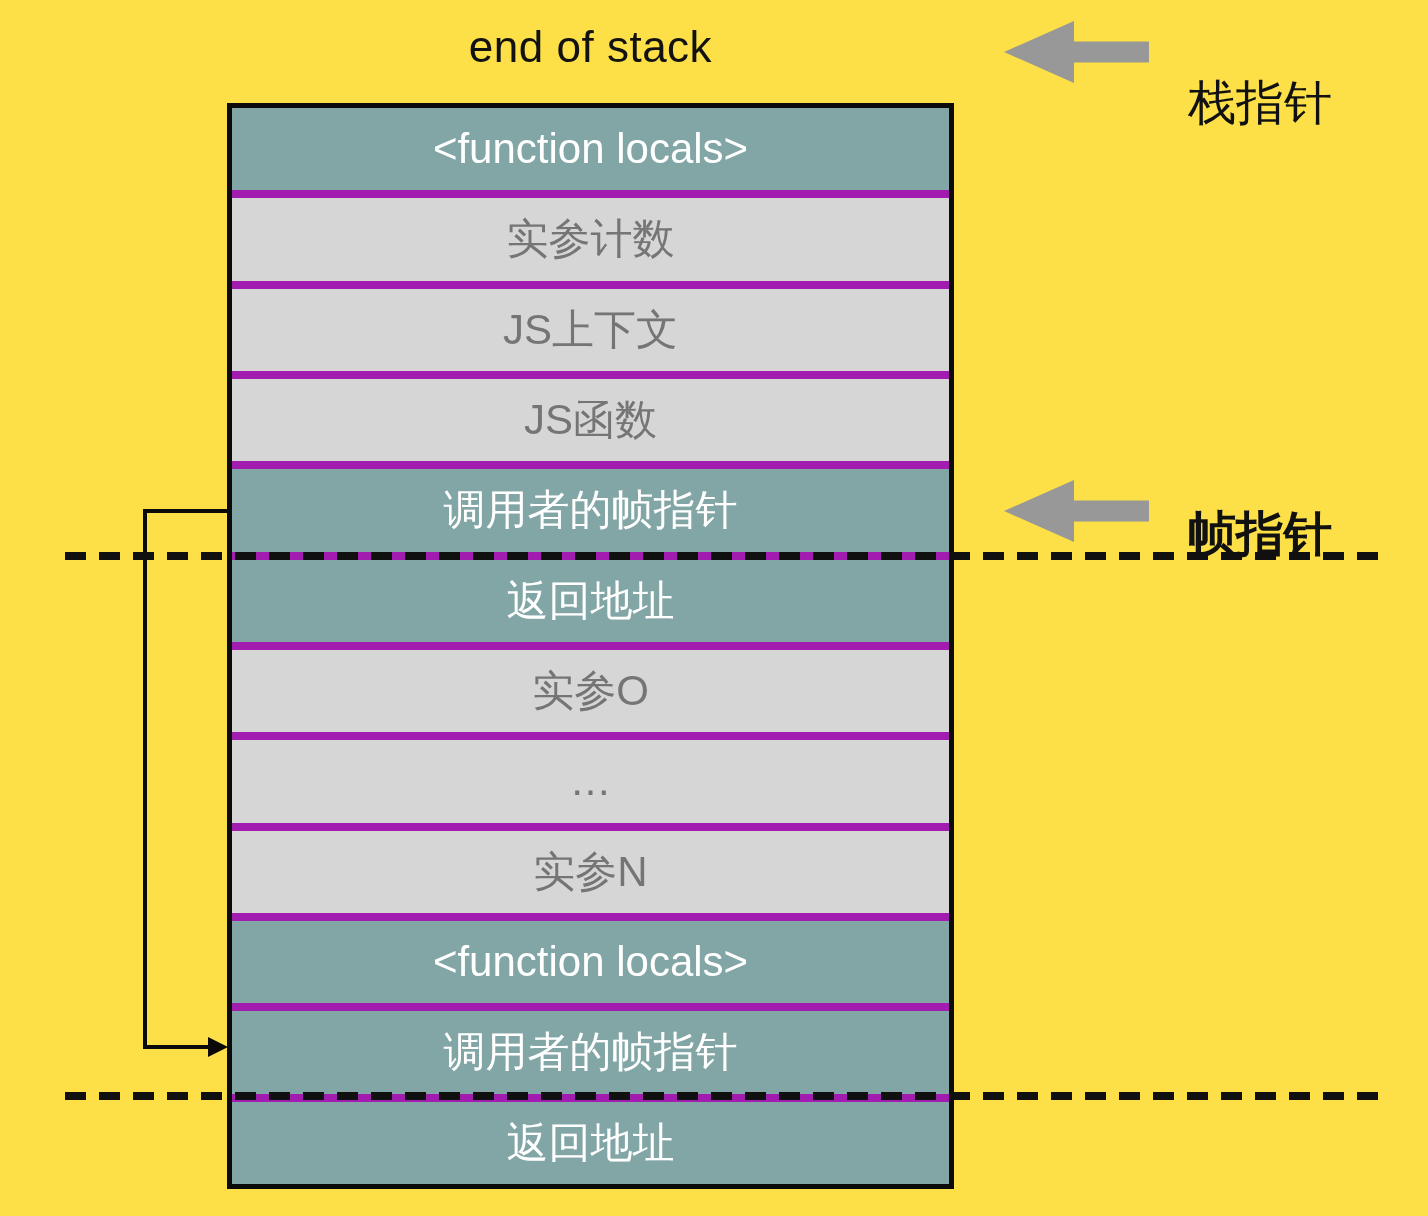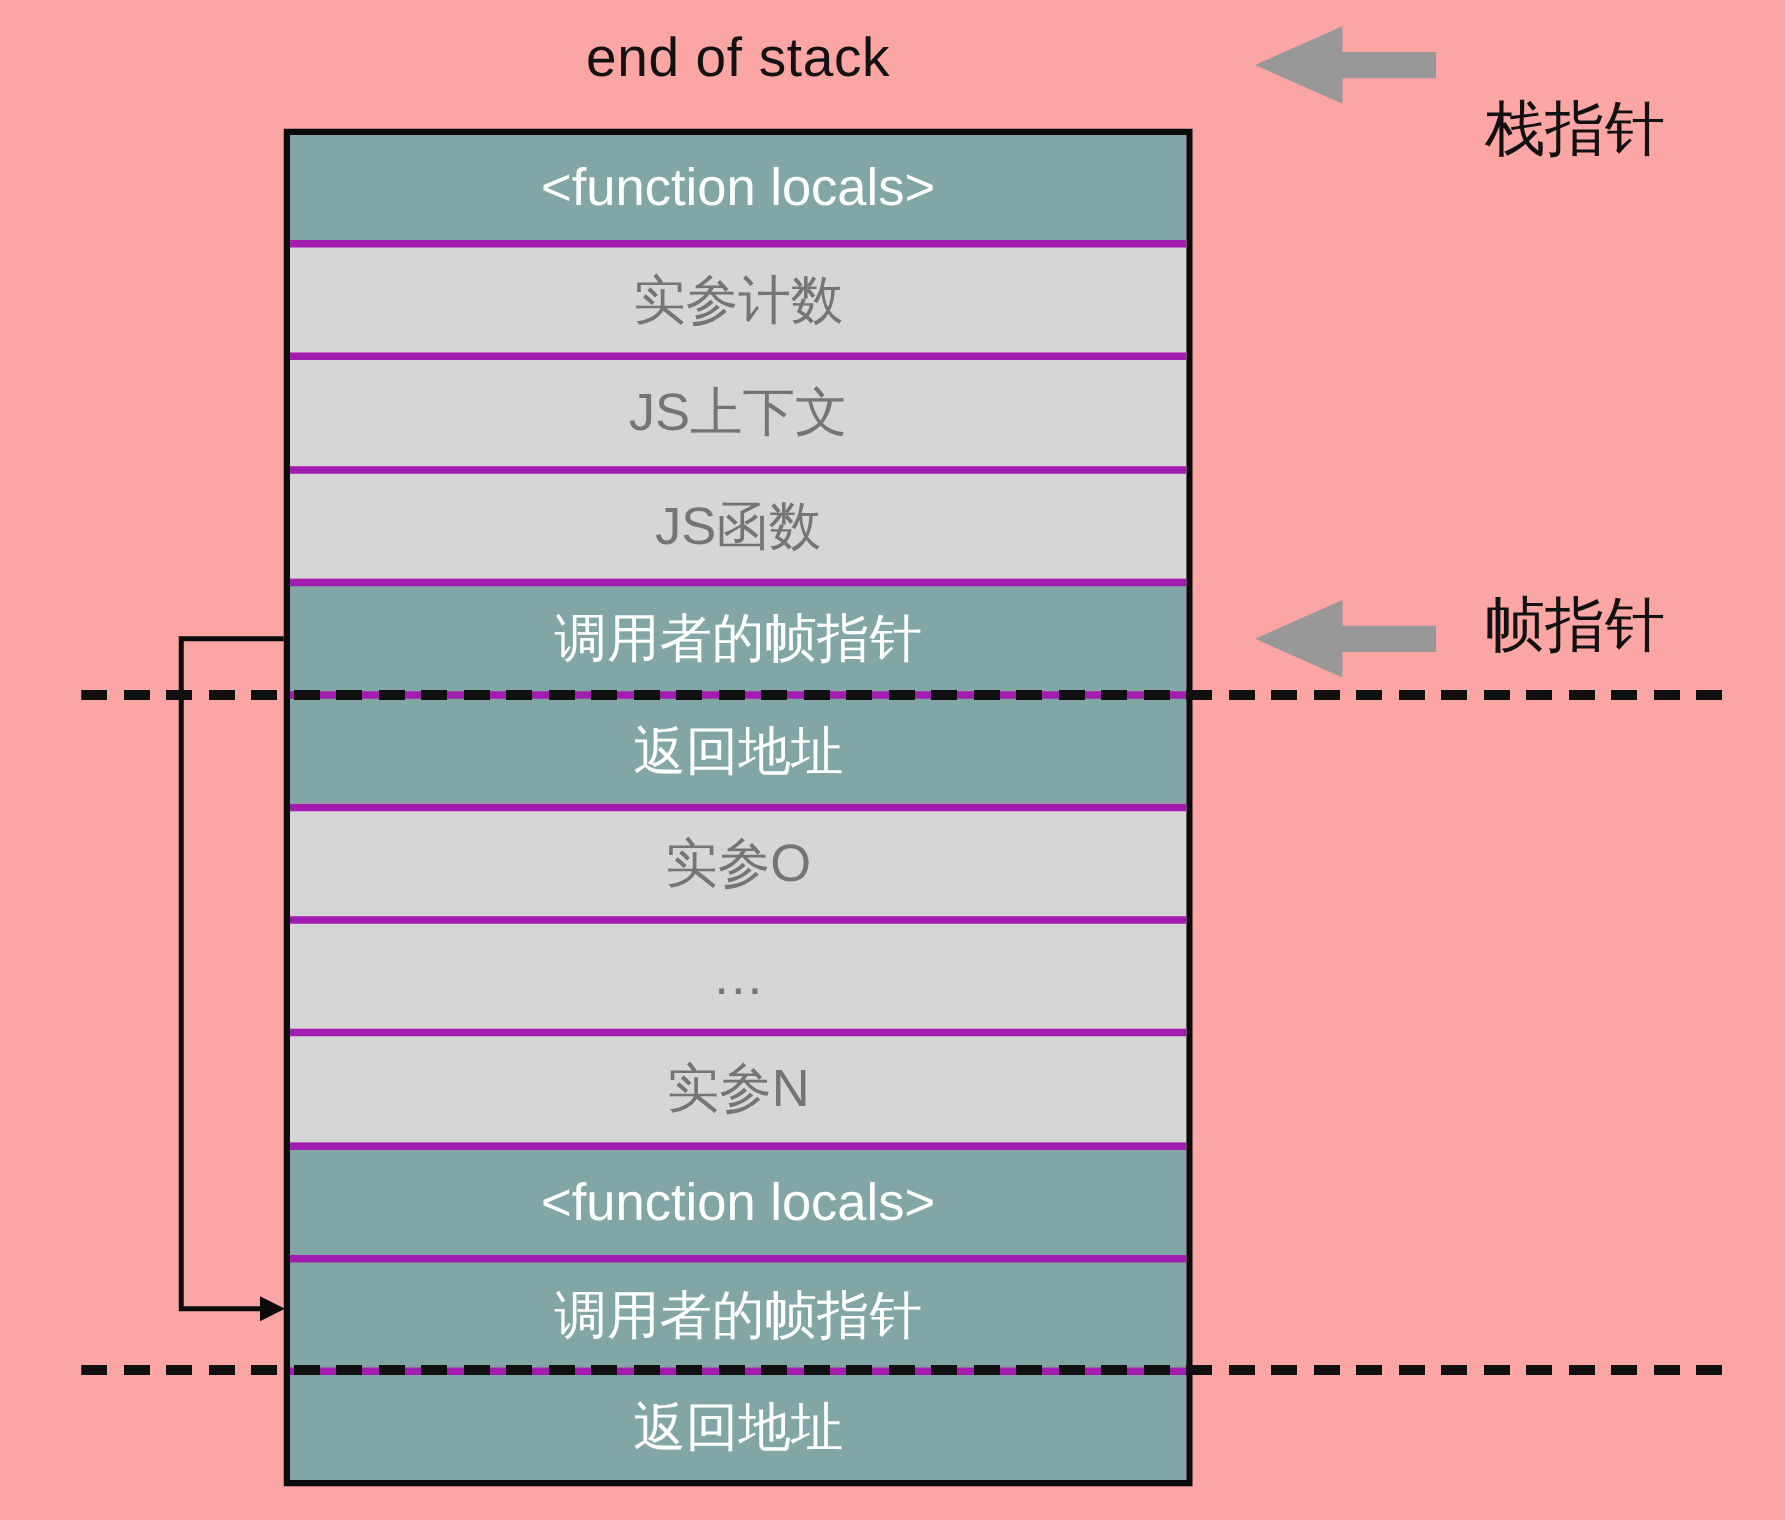--- a/index.html
+++ b/index.html
@@ -4,21 +4,21 @@
 <style>
   html, body { margin: 0; padding: 0; }
   body {
     font-family: "Liberation Sans", "DejaVu Sans", sans-serif;
     background: #f3f4f3;
   }
   .canvas {
     position: relative;
     width: 1428px;
     height: 1216px;
-    background: #fca5a5;
+    background: #fde047;
     overflow: hidden;
   }
 
   
   .title {
     position: absolute;
     left: 227px; top: 22px; width: 727px;
     text-align: center;
     font-size: 44px;
     color: #121212;
@@ -31,40 +31,40 @@
   .fp-arrow { left: 1004px; top: 480px; }
 
   .ptr-label {
     position: absolute;
     left: 1188px;
     font-size: 48px;
     color: #111;
     white-space: nowrap;
   }
   .sp-label { top: 26px; margin-top: 45px; }
-  .fp-label { top: 468px; }
+  .fp-label { top: 502px; font-weight: bold; }
 
   
   .stack {
     position: absolute;
     left: 227px; top: 103px;
     width: 727px; height: 1086px;
     box-sizing: border-box;
     border: 5px solid #0b0b0b;
     display: flex;
     flex-direction: column;
     z-index: 1;
   }
   .row {
     flex: 1;
     display: flex;
     align-items: center;
     justify-content: center;
     font-size: 42px;
-    border-top: 6px solid #a21caf;
+    border-top: 8px solid #a21caf;
   }
   .row:first-child { border-top: none; }
   .row.teal { background: #82a5a5; color: #ffffff; }
   .row.gray { background: #d6d6d6; color: #757575; }
 
   
   .dash {
     position: absolute;
     left: 65px;
     width: 1322px;

